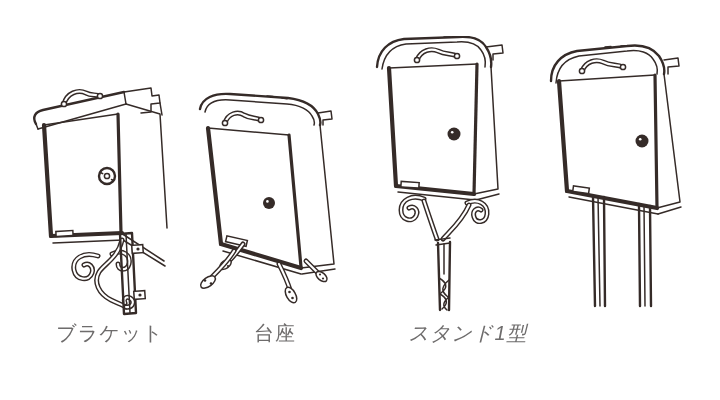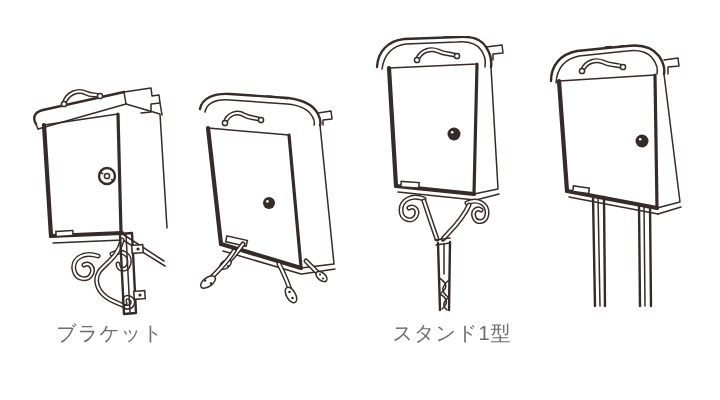--- a/index.html
+++ b/index.html
@@ -224,14 +224,15 @@
       <path class="ln" d="M119,30 L135,158 M112,164 L135,158 M113,170 L136,163"></path>
 
       <g>
         <circle class="dk" cx="97" cy="97" r="6.5"></circle>
         <circle cx="95.2" cy="95.2" r="1.3" fill="#fff"></circle>
       </g>
     </svg>
   </div>
 
   <div class="caption" style="left:30px;width:160px;">ブラケット</div>
-  <div class="caption" style="left:372px;width:160px;">スタンド1型</div>
+  <div class="caption" style="left:195px;width:160px;">台座</div>
+  <div class="caption" style="left:388px;width:160px;font-style:italic;">スタンド1型</div>
 </div>
 
 </body></html>

